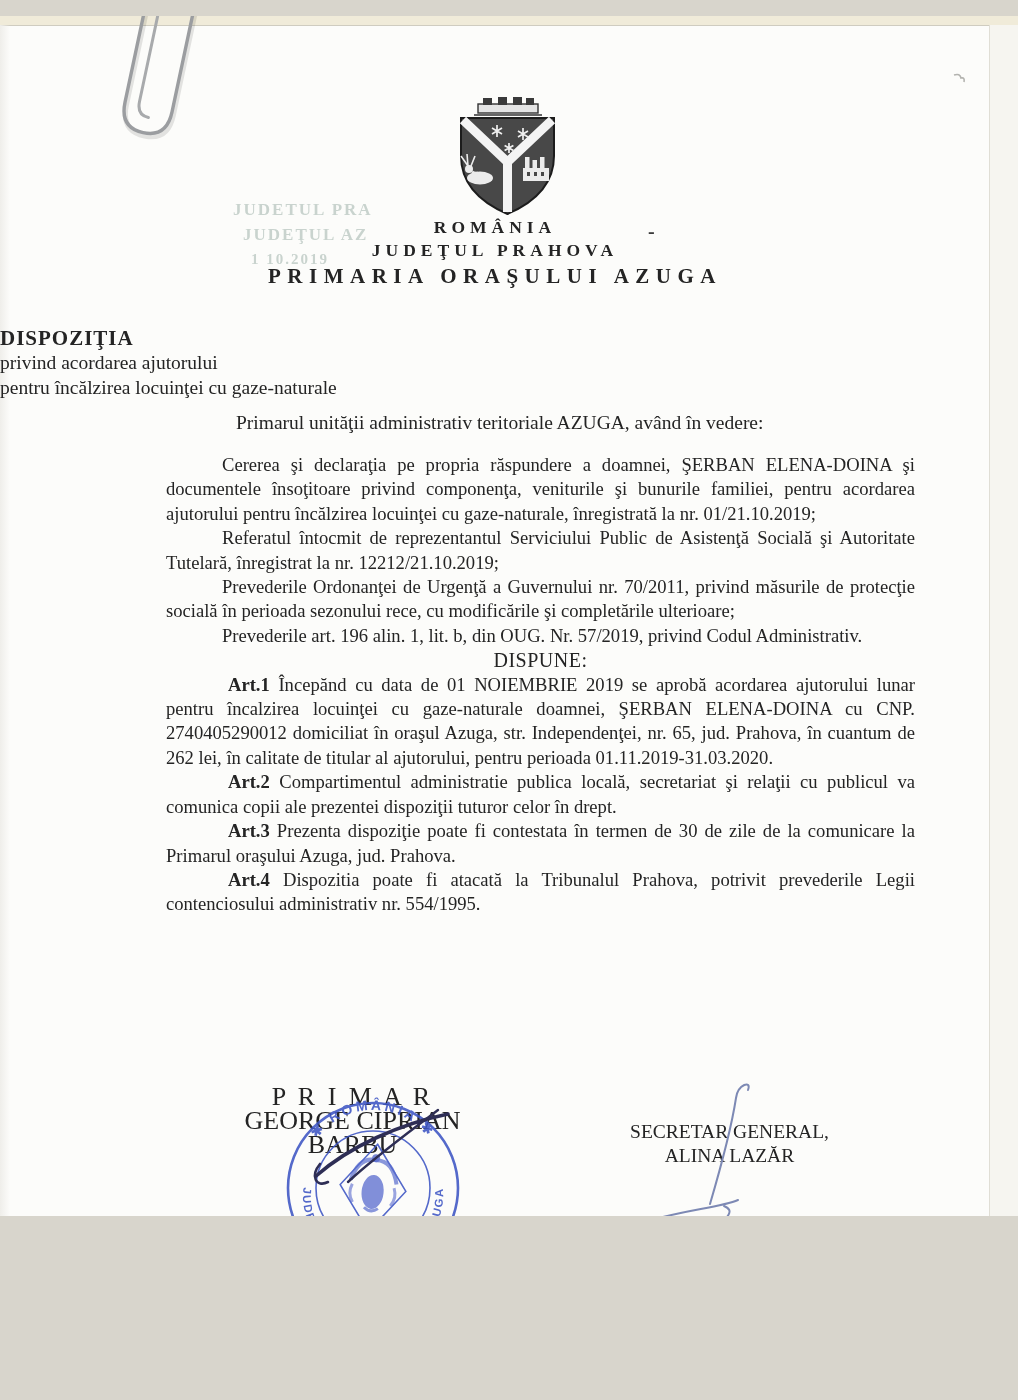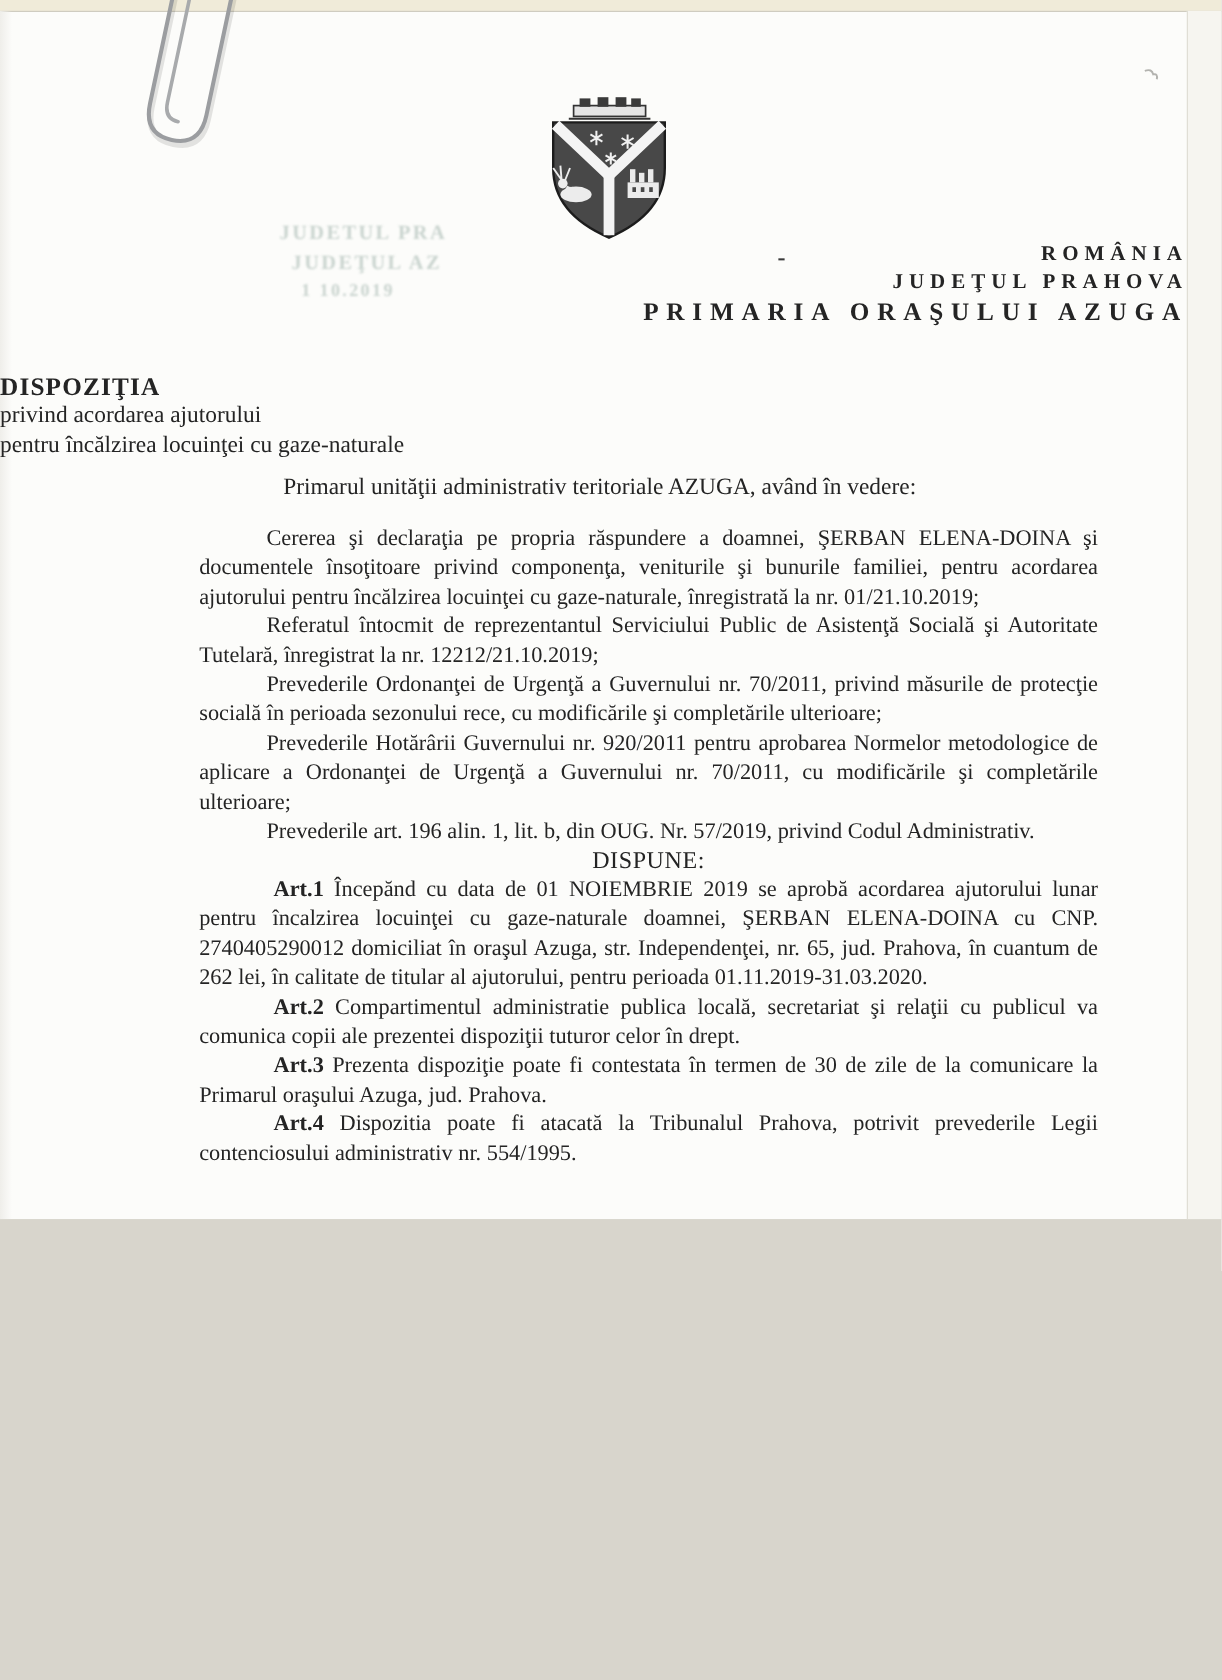--- a/index.html
+++ b/index.html
@@ -1,29 +1,29 @@
 <!DOCTYPE html>
 <html><head>
 <meta charset="utf-8">
 <style>
   html,body{margin:0;padding:0;background:#d8d5cc;}
   .scan{
-    position:relative;width:1018px;height:1016px;margin:0 auto;
+    position:relative;width:1018px;height:1200px;margin:16px auto;
     background:#fcfcfa;overflow:hidden;
     font-family:"Liberation Serif", serif;color:#242424;
   }
   
   .top-strip{position:absolute;left:0;top:0;width:1018px;height:9px;background:#f0ebd9;border-bottom:1px solid #cfccc0;}
   .right-strip{position:absolute;right:0;top:9px;width:28px;height:1391px;background:#f6f5f0;border-left:1px solid #e0ded5;}
   .left-shade{position:absolute;left:0;top:9px;width:10px;height:1391px;background:linear-gradient(to right,#efeeea,rgba(255,255,255,0));}
 
   .abs{position:absolute;}
 
   
-  .hdr{left:0;top:200px;width:990px;text-align:right;font-weight:bold;}
+  .hdr{left:0;top:200px;width:990px;text-align:center;font-weight:bold;}
   .hdr .l1,.hdr .l2{font-size:17.5px;letter-spacing:5px;line-height:23px;}
   .hdr .l3{font-size:21px;letter-spacing:6.5px;line-height:28px;}
   .stray-dash{left:648px;top:204px;font-size:20px;font-weight:bold;color:#3a3a3a;}
 
   
   .ghost{left:233px;top:181px;font-weight:bold;letter-spacing:2px;
     color:#bdcac4;opacity:.8;filter:blur(.7px);font-size:17px;line-height:25px;}
   .ghost .g2{margin-left:10px;}
   .ghost .g3{margin-left:18px;font-size:15px;}
 
@@ -149,21 +149,20 @@
     <div class="t2">privind acordarea ajutorului</div>
     <div class="t3">pentru încălzirea locuinţei cu gaze-naturale</div>
   </div>
 
   <div class="abs intro">Primarul unităţii administrativ teritoriale  AZUGA, având în vedere:</div>
 
   <div class="abs column">
     <p>Cererea şi declaraţia pe propria răspundere a doamnei, ŞERBAN ELENA-DOINA şi documentele însoţitoare privind componenţa, veniturile şi bunurile familiei, pentru acordarea ajutorului pentru încălzirea locuinţei cu gaze-naturale, înregistrată la nr. 01/21.10.2019;</p>
     <p>Referatul întocmit de reprezentantul Serviciului Public de Asistenţă Socială şi Autoritate Tutelară, înregistrat la nr. 12212/21.10.2019;</p>
     <p>Prevederile Ordonanţei de Urgenţă a Guvernului nr. 70/2011, privind măsurile de protecţie socială în perioada sezonului rece, cu modificările şi completările ulterioare;</p>
-    <p>Prevederile Hotărârii Guvernului nr. 920/2011 pentru aprobarea Normelor metodologice de aplicare a Ordonanţei de Urgenţă a Guvernului nr. 70/2011, cu modificările şi completările ulterioare;</p>
     <p>Prevederile art. 196 alin. 1, lit. b, din OUG. Nr. 57/2019, privind Codul Administrativ.</p>
     <p class="dispune">DISPUNE:</p>
     <p class="art"><b>Art.1</b> <span>Începănd cu data de 01 NOIEMBRIE 2019 se aprobă acordarea ajutorului lunar pentru încalzirea locuinţei cu gaze-naturale doamnei, ŞERBAN ELENA-DOINA cu CNP. 2740405290012 domiciliat în oraşul Azuga, str. Independenţei, nr. 65, jud. Prahova, în cuantum de 262 lei, în calitate de titular al ajutorului, pentru perioada 01.11.2019-31.03.2020.</span></p>
     <p class="art"><b>Art.2</b> <span>Compartimentul administratie publica locală, secretariat şi relaţii cu publicul va comunica copii ale prezentei dispoziţii tuturor celor în drept.</span></p>
     <p class="art"><b>Art.3</b> <span>Prezenta dispoziţie poate fi contestata în termen de 30 de zile de la comunicare la Primarul oraşului Azuga, jud. Prahova.</span></p>
     <p class="art"><b>Art.4</b> <span>Dispozitia poate fi atacată la Tribunalul Prahova, potrivit prevederile Legii contenciosului administrativ nr. 554/1995.</span></p>
   </div>
 
   <div class="abs sig-primar">
     <div class="st">P R I M A R</div>

